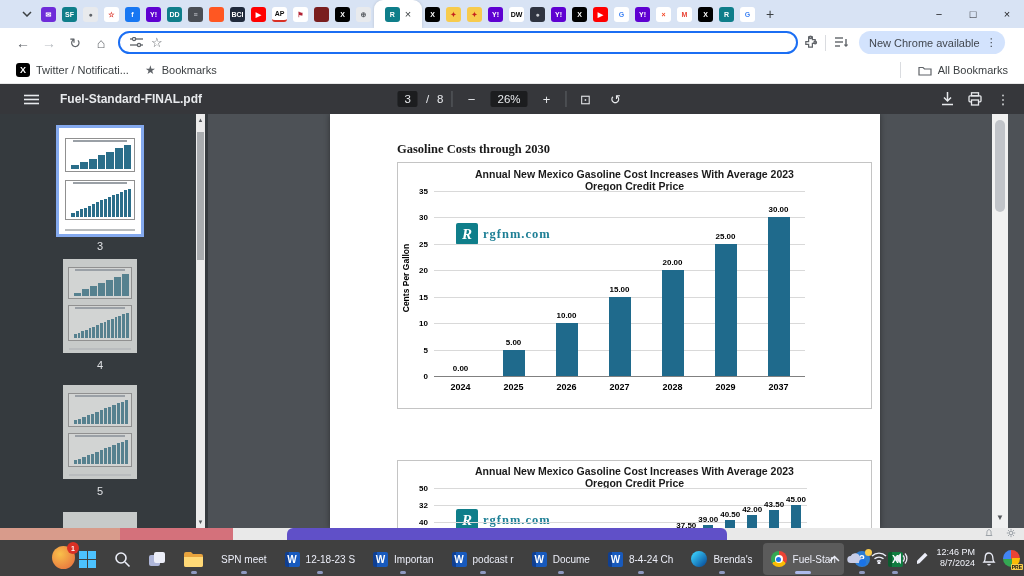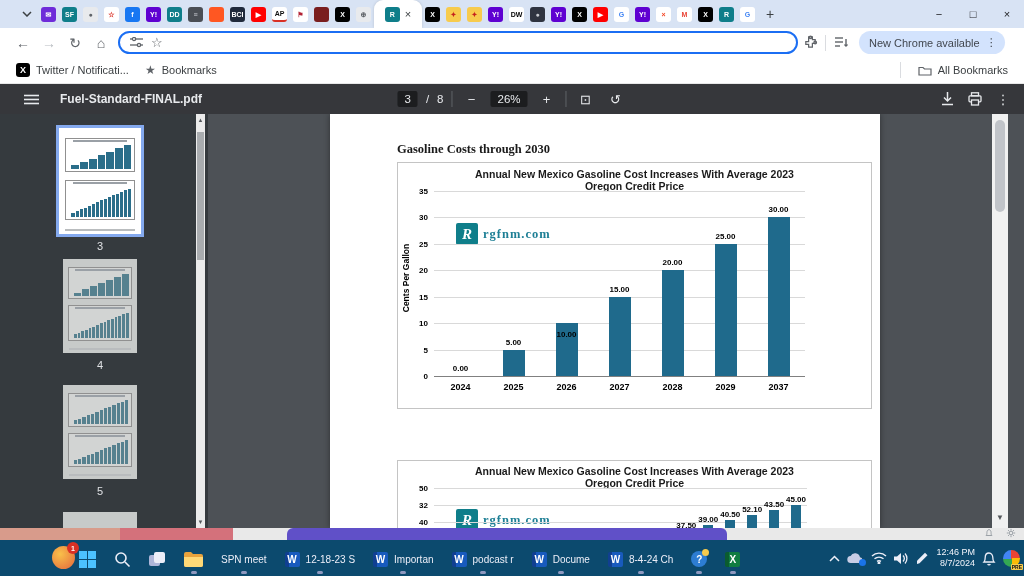--- a/index.html
+++ b/index.html
@@ -104,21 +104,21 @@
   .main-scroll .dn { position:absolute; bottom:6px; width:16px; text-align:center; font-size:8px; color:#55585C; }
 
   
   .behind { left:0; top:528px; width:1024px; height:12px; background:#E9E9E9; }
   .behind .pk1 { position:absolute; left:0; top:0; width:120px; height:12px; background:#D89B8B; }
   .behind .pk2 { position:absolute; left:120px; top:0; width:113px; height:12px; background:#D4717B; }
   .behind .purple { position:absolute; left:287px; top:0; width:440px; height:12px; background:#6050C8; border-radius:6px 6px 0 0; }
   .behind .micon { position:absolute; top:0; color:#9AA0A6; }
 
   
-  .taskbar { left:0; top:540px; width:1024px; height:36px; background:#0c4a6e; }
+  .taskbar { left:0; top:540px; width:1024px; height:36px; background:#404040; }
   .widget { position:absolute; left:52px; top:6px; width:23px; height:23px; border-radius:50%;
             background:radial-gradient(circle at 35% 35%, #F9C04A, #E4663C); }
   .widget .badge { position:absolute; right:-4px; top:-4px; width:12px; height:12px; border-radius:50%; background:#D93025;
                    color:#fff; font-size:7px; font-weight:bold; display:flex; align-items:center; justify-content:center; }
   .tb-center { position:absolute; left:70px; top:0; height:36px; display:flex; align-items:center; }
   .tb-item { position:relative; height:32px; margin:2px 1px 0 1px; padding:0 8px; border-radius:4px; display:flex;
              align-items:center; gap:6px; }
   .tb-item.active { background:rgba(255,255,255,.14); }
   .tb-item .ind { position:absolute; bottom:1px; left:50%; transform:translateX(-50%); width:6px; height:3px;
                   border-radius:2px; background:#8F99C0; }
@@ -521,21 +521,21 @@
           <div class="gridline" style="left: 36px; width: 371px; top: 54.4286px;"></div>
           <div class="ytick" style="left: 0px; top: 50.4286px;">30</div>
           <div class="gridline" style="left: 36px; width: 371px; top: 28px;"></div>
           <div class="ytick" style="left: 0px; top: 24px;">35</div>
           <div class="bar-lbl" style="left: 40.5px; top: 201px;">0.00</div>
           <div class="xtick" style="left: 40.5px; top: 219px;">2024</div>
           <div class="bar" style="left: 104.5px; top: 186.571px; width: 22px; height: 26.4286px; background: rgb(31, 106, 140);"></div>
           <div class="bar-lbl" style="left: 93.5px; top: 174.571px;">5.00</div>
           <div class="xtick" style="left: 93.5px; top: 219px;">2025</div>
           <div class="bar" style="left: 157.5px; top: 160.143px; width: 22px; height: 52.8571px; background: rgb(31, 106, 140);"></div>
-          <div class="bar-lbl" style="left: 146.5px; top: 148.143px; margin-top: 19px;">10.00</div>
+          <div class="bar-lbl" style="left: 146.5px; top: 148.143px;">10.00</div>
           <div class="xtick" style="left: 146.5px; top: 219px;">2026</div>
           <div class="bar" style="left: 210.5px; top: 133.714px; width: 22px; height: 79.2857px; background: rgb(31, 106, 140);"></div>
           <div class="bar-lbl" style="left: 199.5px; top: 121.714px;">15.00</div>
           <div class="xtick" style="left: 199.5px; top: 219px;">2027</div>
           <div class="bar" style="left: 263.5px; top: 107.286px; width: 22px; height: 105.714px; background: rgb(31, 106, 140);"></div>
           <div class="bar-lbl" style="left: 252.5px; top: 95.2857px;">20.00</div>
           <div class="xtick" style="left: 252.5px; top: 219px;">2028</div>
           <div class="bar" style="left: 316.5px; top: 80.8571px; width: 22px; height: 132.143px; background: rgb(31, 106, 140);"></div>
           <div class="bar-lbl" style="left: 305.5px; top: 68.8571px;">25.00</div>
           <div class="xtick" style="left: 305.5px; top: 219px;">2029</div>
@@ -558,21 +558,21 @@
           <div class="ytick" style="left: 0px; top: 40px;">32</div>
           <div class="gridline" style="left: 36px; width: 373px; top: 61px;"></div>
           <div class="ytick" style="left: 0px; top: 57px;">40</div>
           <div class="bar-lbl" style="left: 244.382px; top: 64.6px;">36.00</div>
           <div class="bar-lbl" style="left: 266.324px; top: 59.5px;">37.50</div>
           <div class="bar" style="left: 305.265px; top: 64.4px; width: 10px; height: 55.6px; background: rgb(31, 106, 140);"></div>
           <div class="bar-lbl" style="left: 288.265px; top: 54.4px;">39.00</div>
           <div class="bar" style="left: 327.206px; top: 59.3px; width: 10px; height: 60.7px; background: rgb(31, 106, 140);"></div>
           <div class="bar-lbl" style="left: 310.206px; top: 49.3px;">40.50</div>
           <div class="bar" style="left: 349.147px; top: 54.2px; width: 10px; height: 65.8px; background: rgb(31, 106, 140);"></div>
-          <div class="bar-lbl" style="left: 332.147px; top: 44.2px;">52.10</div>
+          <div class="bar-lbl" style="left: 332.147px; top: 44.2px;">42.00</div>
           <div class="bar" style="left: 371.088px; top: 49.1px; width: 10px; height: 70.9px; background: rgb(31, 106, 140);"></div>
           <div class="bar-lbl" style="left: 354.088px; top: 39.1px;">43.50</div>
           <div class="bar" style="left: 393.029px; top: 44px; width: 10px; height: 76px; background: rgb(31, 106, 140);"></div>
           <div class="bar-lbl" style="left: 376.029px; top: 34px;">45.00</div>
         </div>
     </div>
 
     <div class="main-scroll">
       <div class="thumbbar"></div>
       <div class="dn">▼</div>
@@ -653,20 +653,30 @@
           <span class="ic-word">W</span>
           <span class="tb-lbl">Docume</span>
           <span class="ind"></span>
         </div>
         <div class="tb-item">
           <span class="ic-word">W</span>
           <span class="tb-lbl">8-4-24 Ch</span>
           <span class="ind"></span>
         </div>
         <div class="tb-item">
+          <span class="ic-edge"></span>
+          <span class="tb-lbl">Brenda's</span>
+          <span class="ind"></span>
+        </div>
+        <div class="tb-item active">
+          <span class="ic-chrome"></span>
+          <span class="tb-lbl">Fuel-Stan</span>
+          <span class="ind"></span>
+        </div>
+        <div class="tb-item">
           <span class="ic-help">?<span class="dot"></span></span>
           <span class="ind"></span>
         </div>
         <div class="tb-item">
           <span class="ic-excel">X</span>
           <span class="ind"></span>
         </div>
       </div>
   </div>
   <div class="tray">

